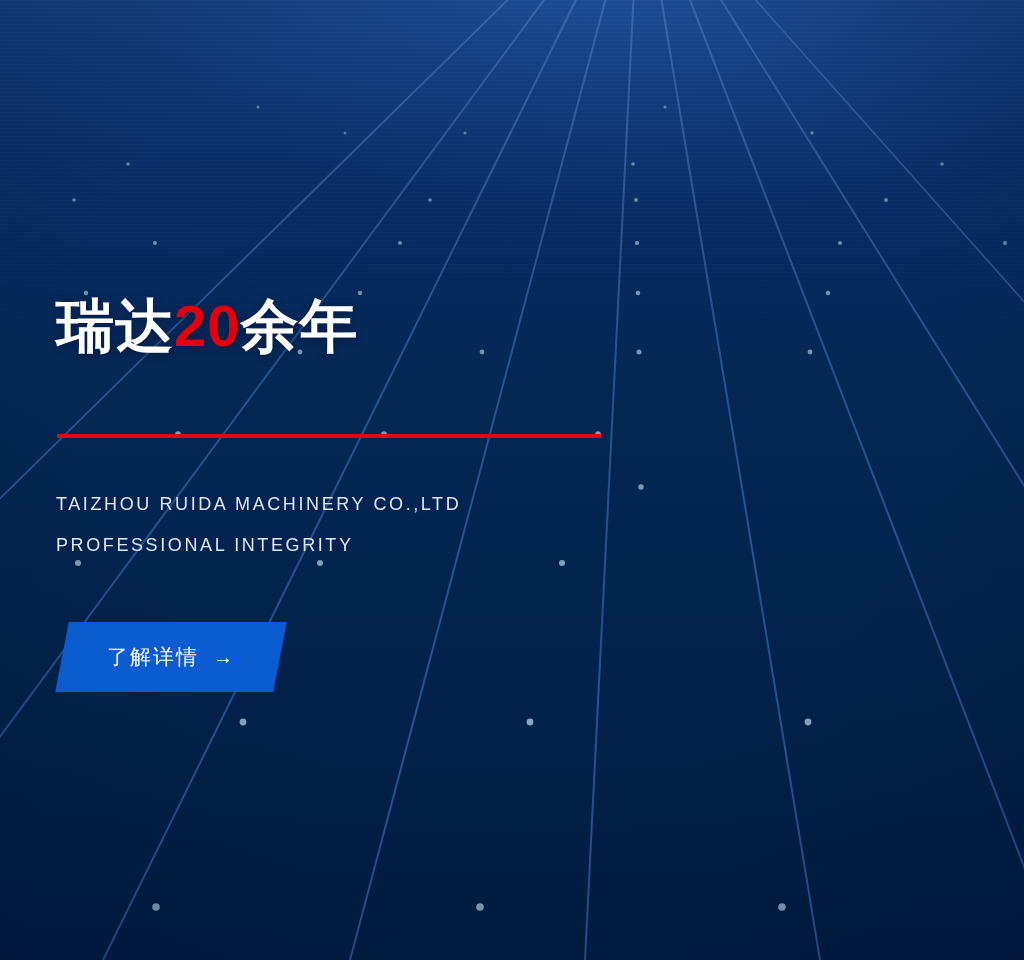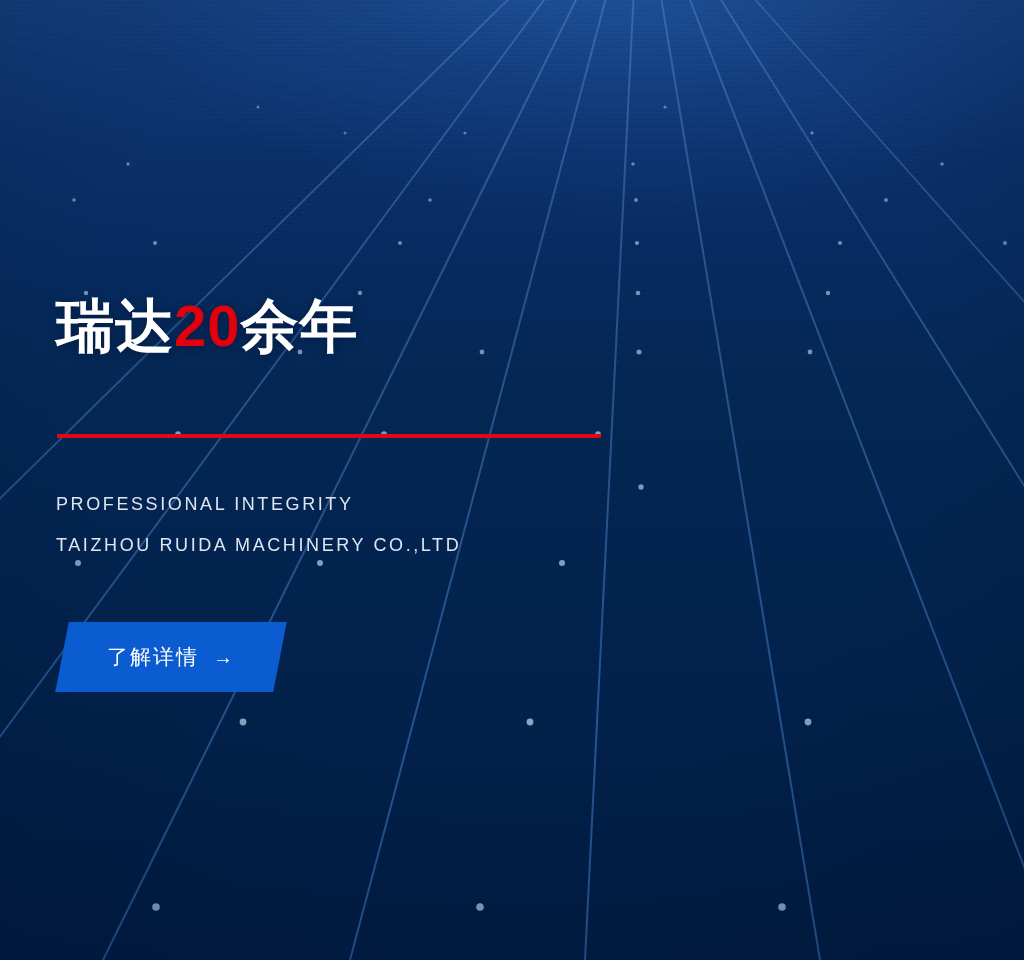--- a/index.html
+++ b/index.html
@@ -276,22 +276,22 @@
 
   <div class="content">
 
     <h1 class="headline">
       <span class="line"><span>瑞达</span><span class="accent">20</span><span>余年</span></span>
     </h1>
 
     <div class="rule"></div>
 
     <div class="sub">
+      <span class="sub-line">TAIZHOU RUIDA MACHINERY CO.,LTD</span>
       <span class="sub-line">PROFESSIONAL INTEGRITY</span>
-      <span class="sub-line">TAIZHOU RUIDA MACHINERY CO.,LTD</span>
     </div>
 
     <div class="cta-wrap">
       <button class="cta" type="button"></button>
       <span class="cta-label">
         <span>了解详情</span>
         <span class="cta-arrow">→</span>
       </span>
     </div>
 

